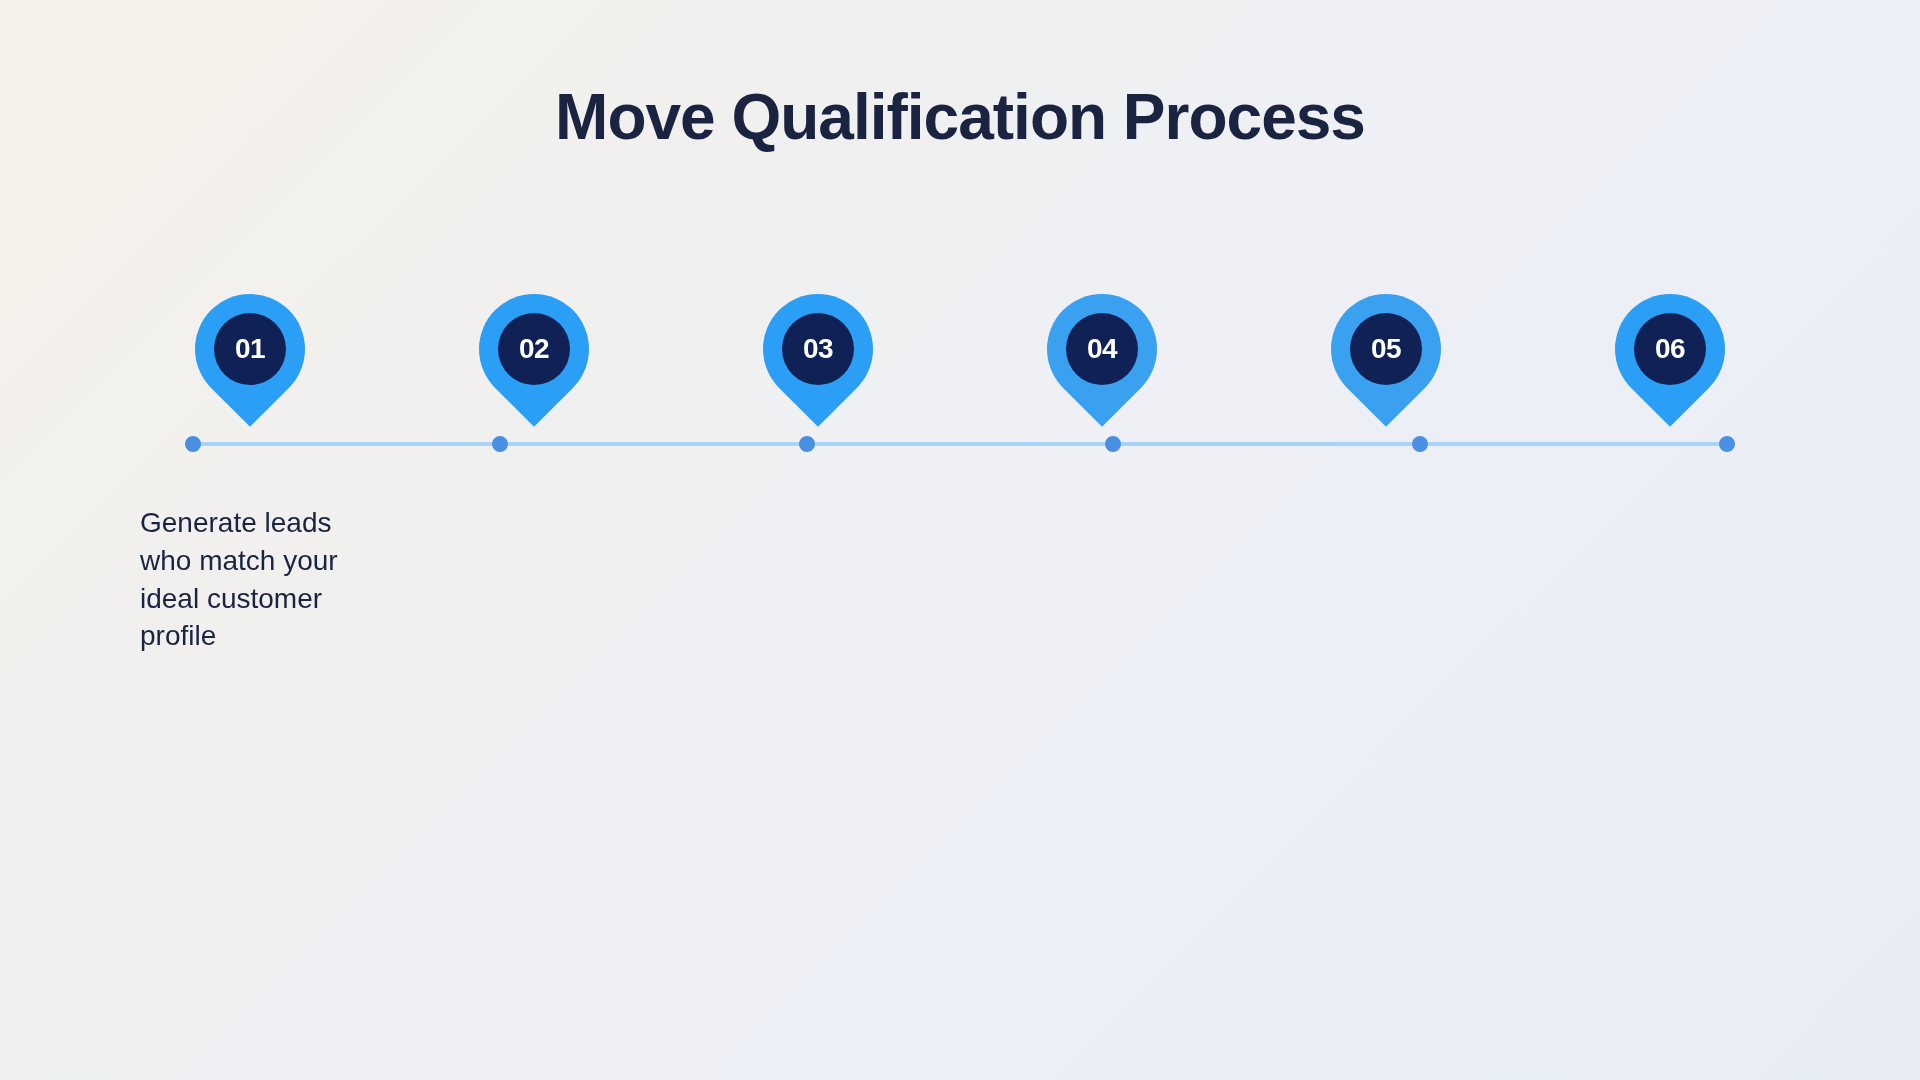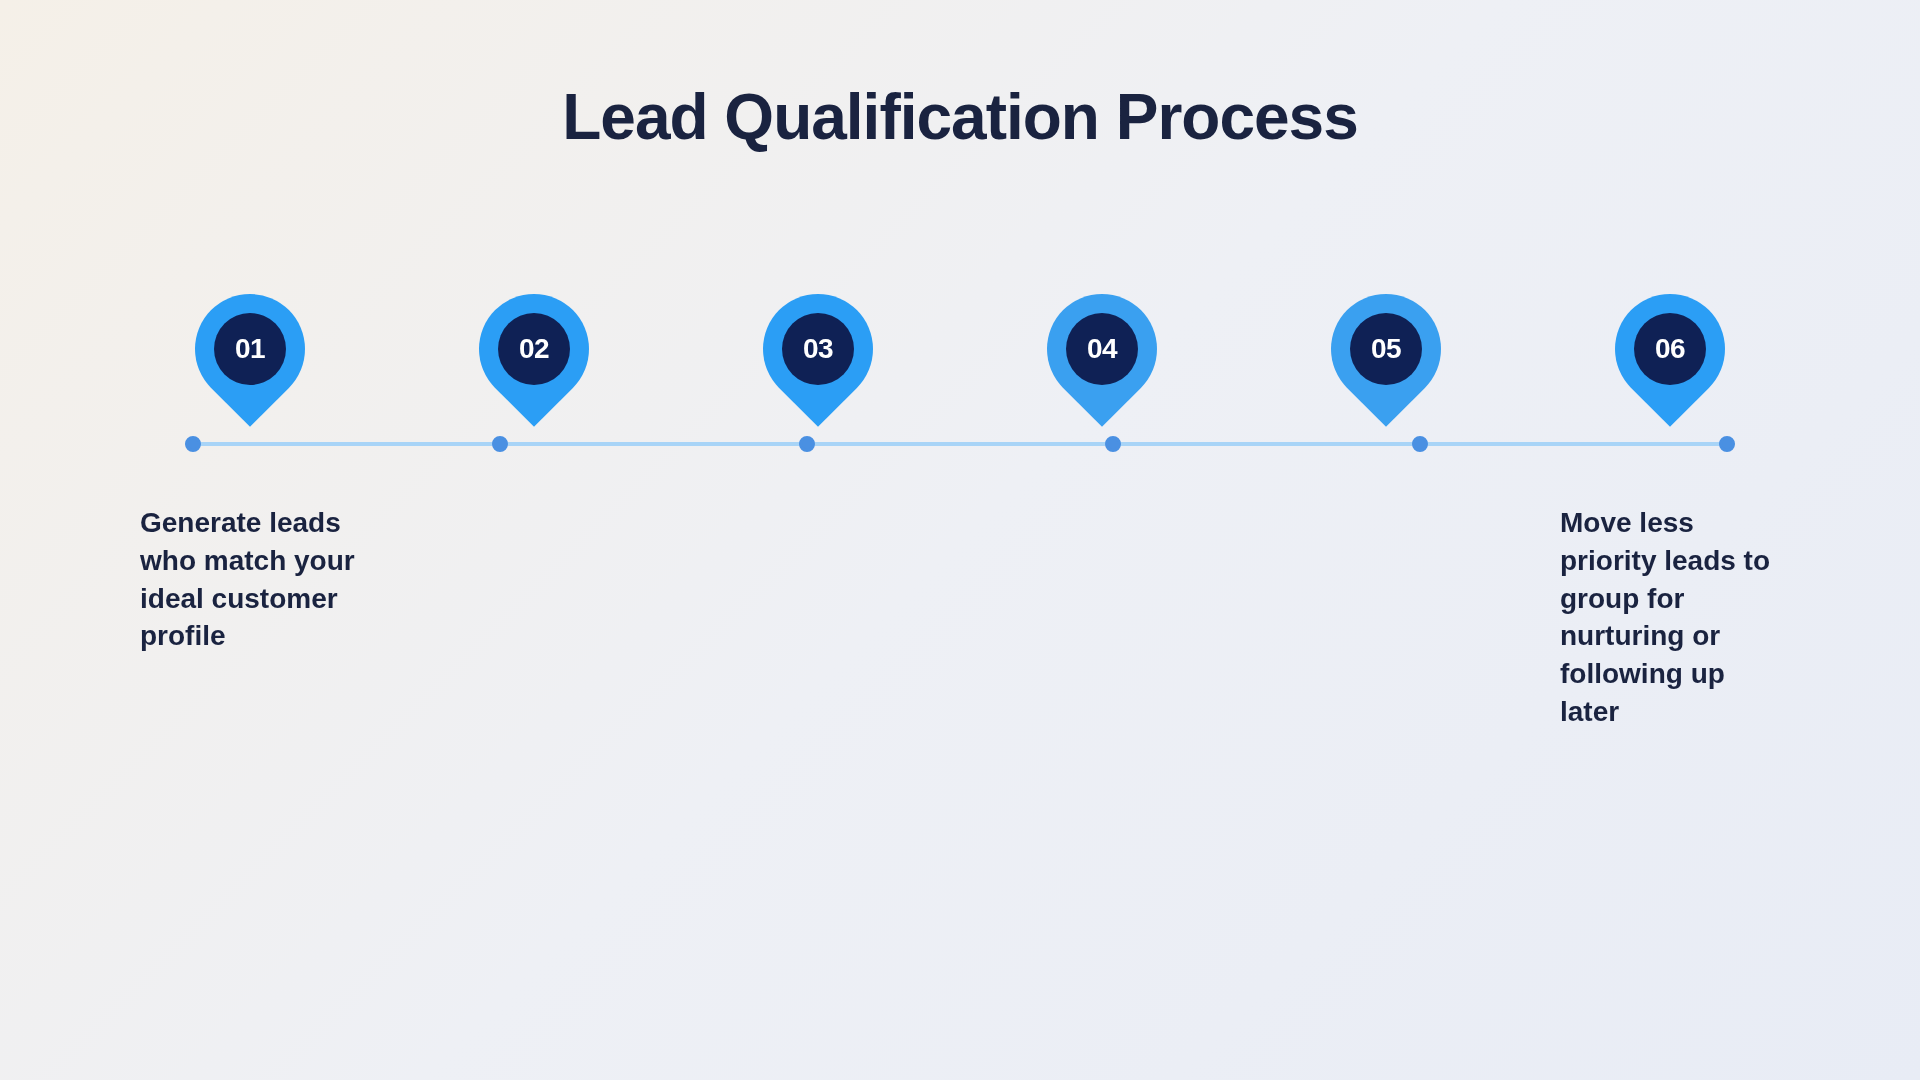--- a/index.html
+++ b/index.html
@@ -153,29 +153,29 @@
     
     .text-row {
       display: flex;
       justify-content: space-between;
       padding: 0 30px;
     }
 
     .step-text {
       width: 220px;
       font-size: 28px;
-      font-weight: 700;
+      font-weight: 400;
       color: #1a2340;
       line-height: 1.35;
     }
   </style>
 </head>
 <body>
 
-<h1 class="page-title">Lead Qualification Process</h1>
+<h1 class="page-title">Move Qualification Process</h1>
 
 <div class="process-container">
 
   <div class="pins-row" id="pins-row">
   <div class="pin-wrapper">
       <div class="pin pin-01">
         <div class="pin-shape">
           <div class="pin-inner">
             <span class="pin-number">01</span>
           </div>
@@ -236,16 +236,15 @@
         <div class="timeline-dot"></div>
         <div class="timeline-dot"></div>
         <div class="timeline-dot"></div>
         <div class="timeline-dot"></div>
         <div class="timeline-dot"></div>
       </div>
   </div>
 
   <div class="text-row" id="text-row">
   <div class="step-text">Generate leads who match your ideal customer profile</div>
-      <div class="step-text">Move less priority leads to group for nurturing or following up later</div>
     </div>
 
 </div>
 
 </body></html>

